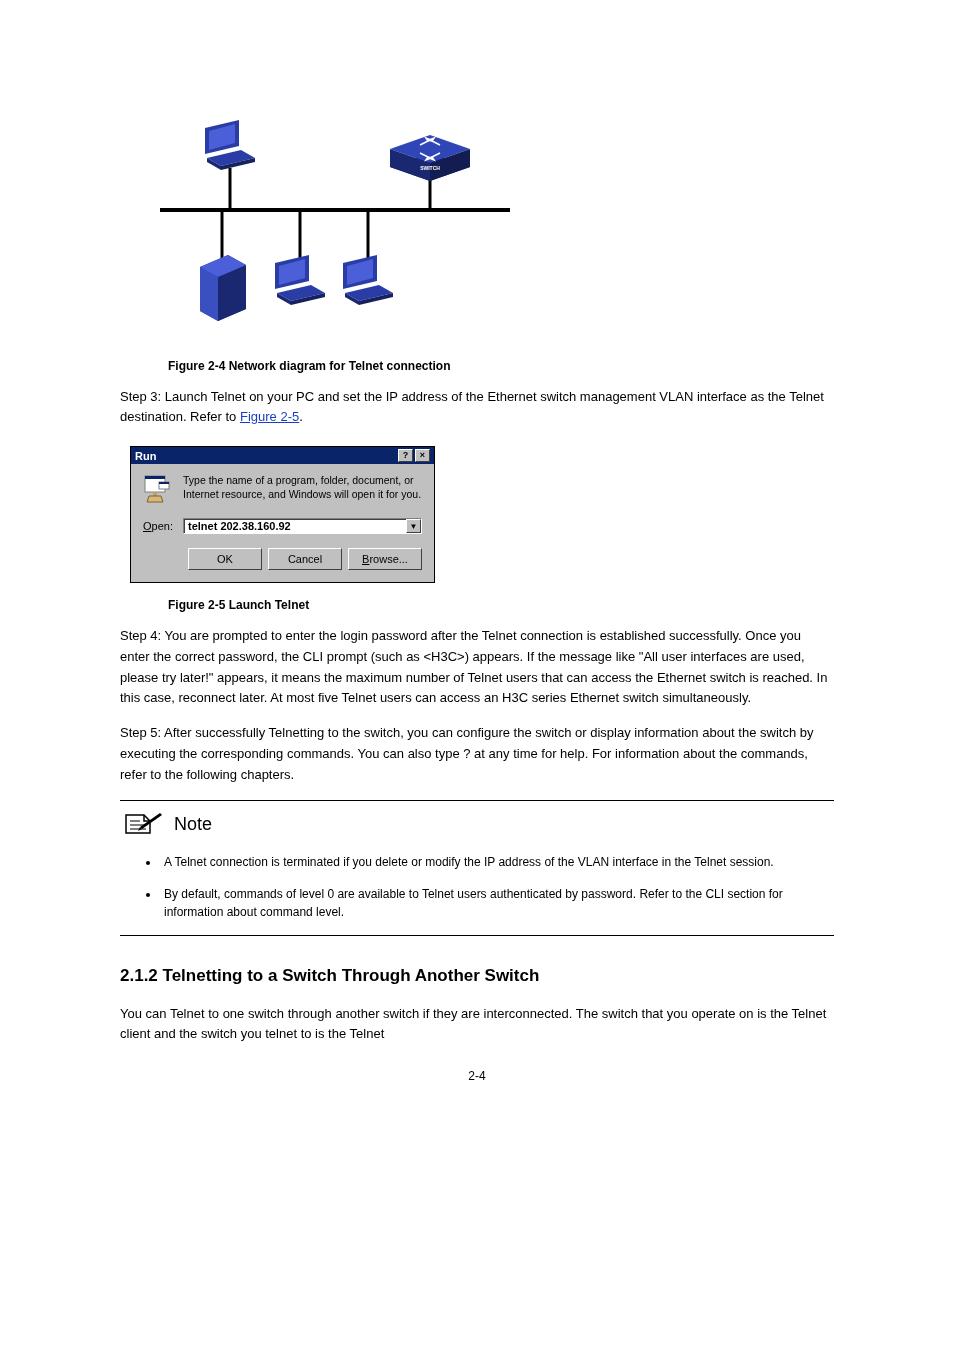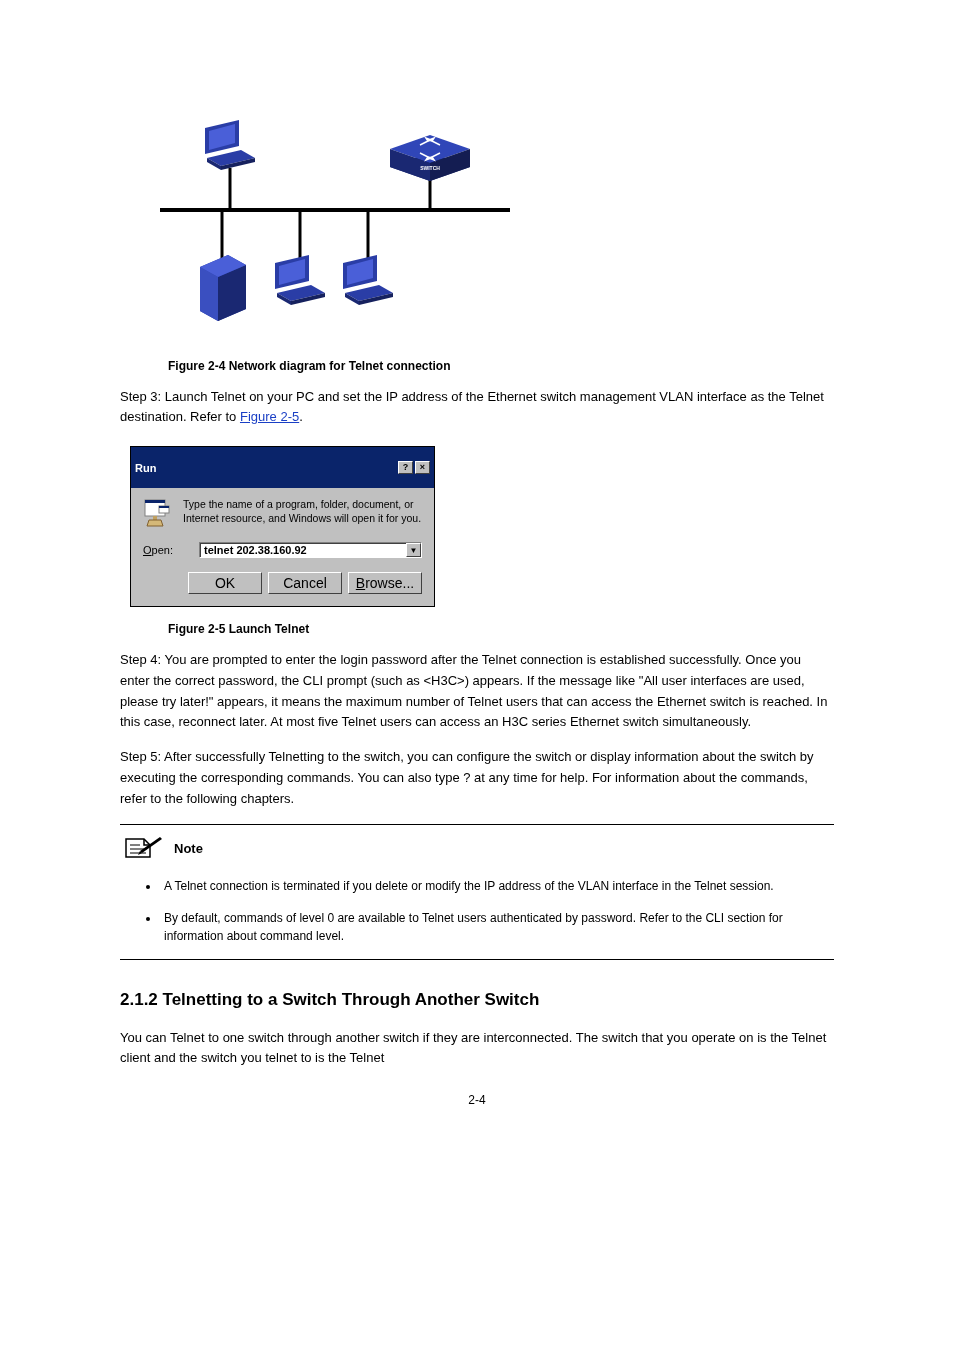--- a/index.html
+++ b/index.html
@@ -37,40 +37,40 @@
       border: 1px solid #000;
       margin-left: 10px;
       margin-bottom: 15px;
       font-family: "MS Sans Serif", Tahoma, sans-serif;
     }
     .run-titlebar {
       background: #0a246a;
       color: #fff;
       font-size: 11px;
       font-weight: bold;
-      padding: 14px 4px;
+      padding: 2px 4px;
       display: flex;
       justify-content: space-between;
       align-items: center;
     }
     .title-buttons { display: flex; gap: 2px; }
     .title-btn {
       width: 15px; height: 13px;
       background: #c0c0c0;
       border: 1px solid #fff;
       border-right-color: #404040; border-bottom-color: #404040;
       font-size: 9px; font-weight: bold; color: #000;
       display: flex; align-items: center; justify-content: center;
       line-height: 1;
     }
     .run-body { padding: 10px 12px 12px 12px; }
     .run-desc-row { display: flex; gap: 12px; margin-bottom: 12px; }
     .run-icon-svg { flex: 0 0 28px; }
     .run-desc { font-size: 10.5px; line-height: 1.3; }
-    .run-open-row { display: flex; align-items: center; gap: 26px; margin-bottom: 14px; }
+    .run-open-row { display: flex; align-items: center; gap: 10px; margin-bottom: 14px; }
     .run-open-label { font-size: 11px; }
     .run-input-wrap {
       flex: 1; display: flex;
       background: #fff;
       border: 1px solid #808080;
       border-right-color: #fff; border-bottom-color: #fff;
       box-shadow: inset 1px 1px 0 #404040;
       height: 16px;
     }
     .run-input {
@@ -83,32 +83,32 @@
       border: 1px solid #fff; border-right-color: #404040; border-bottom-color: #404040;
       display: flex; align-items: center; justify-content: center;
       font-size: 8px;
     }
     .run-buttons { display: flex; justify-content: flex-end; gap: 6px; }
     .win-btn {
       width: 74px; height: 22px;
       background: #c0c0c0;
       border: 1px solid #fff;
       border-right-color: #404040; border-bottom-color: #404040;
-      font-size: 14px;
+      font-size: 11px;
       cursor: pointer;
     }
     .body-para {
       font-size: 13px;
       margin-bottom: 14px;
       line-height: 1.6;
     }
     .hr-line { border: none; border-top: 1px solid #000; margin: 10px 0; }
     .note-header { display: flex; align-items: center; gap: 10px; margin-bottom: 14px; }
     .note-icon-svg { width: 44px; height: 28px; }
-    .note-label { font-weight: bold; font-size: 13px; }
+    .note-label { font-weight: normal; font-size: 18px; }
     .bullet-list { list-style: disc; padding-left: 40px; }
     .bullet-list li { font-size: 12px; margin-bottom: 14px; line-height: 1.5; padding-left: 4px; }
     .heading2 { font-size: 17px; font-weight: bold; margin-top: 30px; margin-bottom: 18px; }
     .page-num { text-align: center; font-size: 12px; margin-top: 24px; }
     .u { text-decoration: underline; }
   </style>
 </head>
 <body>
 
 <div class="page">

